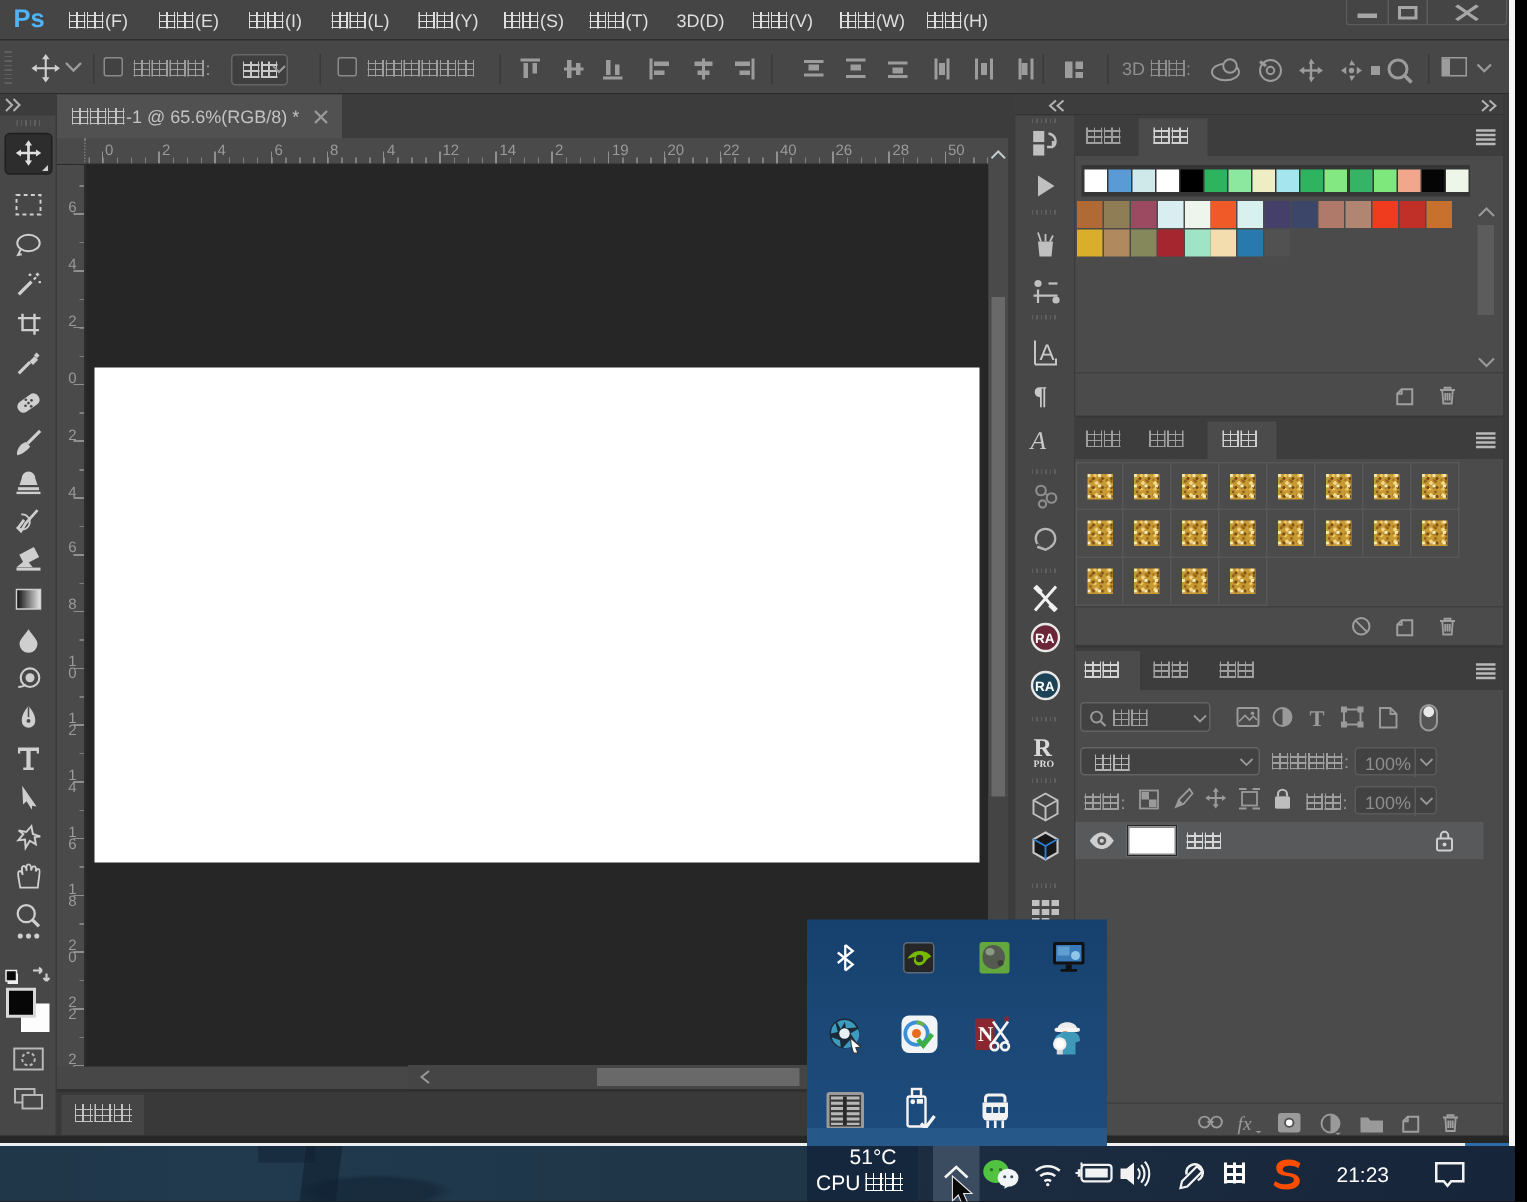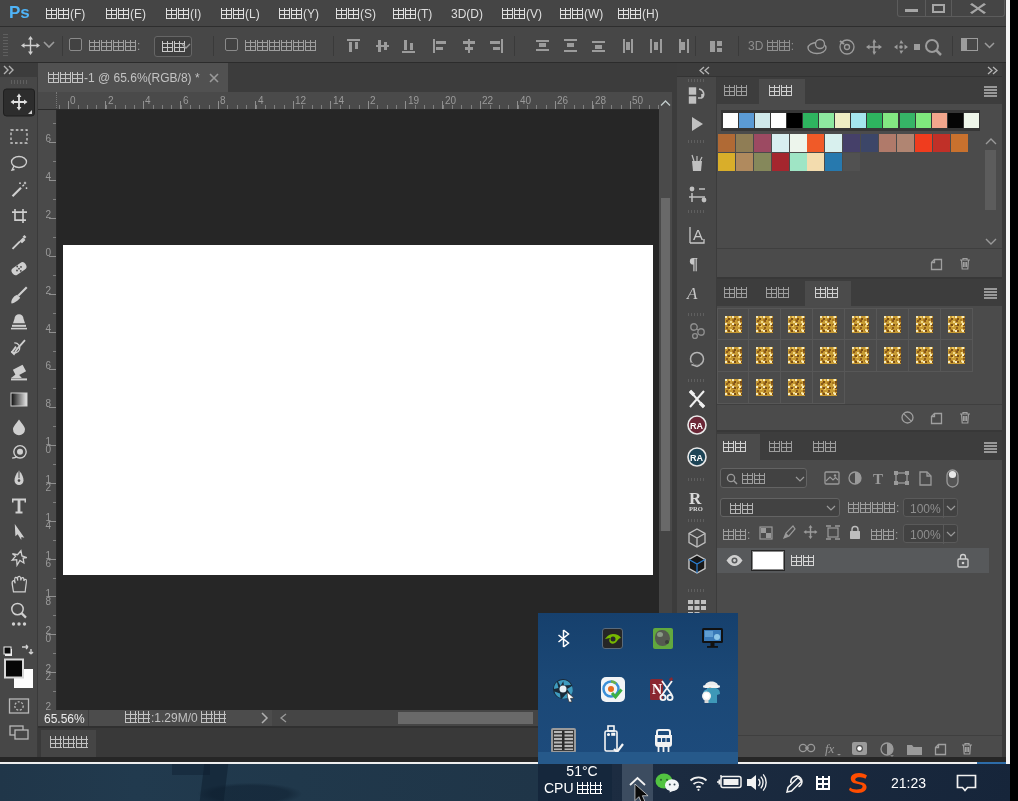--- a/index.html
+++ b/index.html
@@ -228,28 +228,20 @@
 <div class="abs" id="canvas" style="left:57px;top:110px;width:602px;height:601px;background:#262626"></div>
 <div class="abs" id="doc" style="left:63px;top:245px;width:590px;height:330px;background:#fff"></div>
 
 <div class="abs" style="left:659px;top:92px;width:13px;height:619px;background:#4a4a4a"></div>
     <div class="abs" style="left:659px;top:531px;width:13px;height:180px;background:#444444"></div>
     <svg class="s" style="left:661px;top:100px" width="9" height="6" viewBox="0 0 9 6">
       <path d="M0 5.5 4.5 1 9 5.5" stroke="#c2cccc" stroke-width="1.3" fill="none"></path>
     </svg>
     <div class="abs" style="left:661px;top:198px;width:9px;height:333px;background:#696969"></div>
 
-<div class="abs" id="statusbar" style="left:38px;top:710px;width:234px;height:16px;background:#4c4c4c">
-<span class="abs" style="left:6px;top:2px;font-size:12px;color:#ececec">65.56%</span>
-<div class="abs" style="left:50px;top:0;width:1px;height:16px;background:#3e3e3e"></div>
-<span class="abs txt k13" style="left:87px;top:1px;color:#c2c2c2;font-size:12px"><i class="k"></i><i class="k"></i>:1.29M/0 <i class="k"></i><i class="k"></i></span>
-<svg class="s" style="left:224px;top:3px" width="6" height="10" viewBox="0 0 6 10">
-        <path d="M0 0 5 5 0 10" stroke="#b0b0b0" stroke-width="1.5" fill="none"></path>
-      </svg>
-</div>
 <div class="abs" id="hscroll" style="left:272px;top:710px;width:400px;height:16px;background:#454545">
 <svg class="s" style="left:9px;top:4px" width="5" height="8" viewBox="0 0 5 8">
         <path d="M5 0 0 4 5 8" stroke="#9a9a9a" stroke-width="1.3" fill="none"></path>
       </svg>
 </div>
 <div class="abs" style="left:398px;top:712px;width:135px;height:12px;background:#696969"></div>
 
 <div class="abs" id="timeline" style="left:38px;top:726px;width:634px;height:31px;background:#393939;border-top:2px solid #303030">
 <div class="abs" style="left:3px;top:2px;width:55px;height:27px;background:#454545"></div>
 <span class="abs txt k13" style="left:12px;top:8px;color:#c2c2c2"><i class="k"></i><i class="k"></i><i class="k"></i></span>

